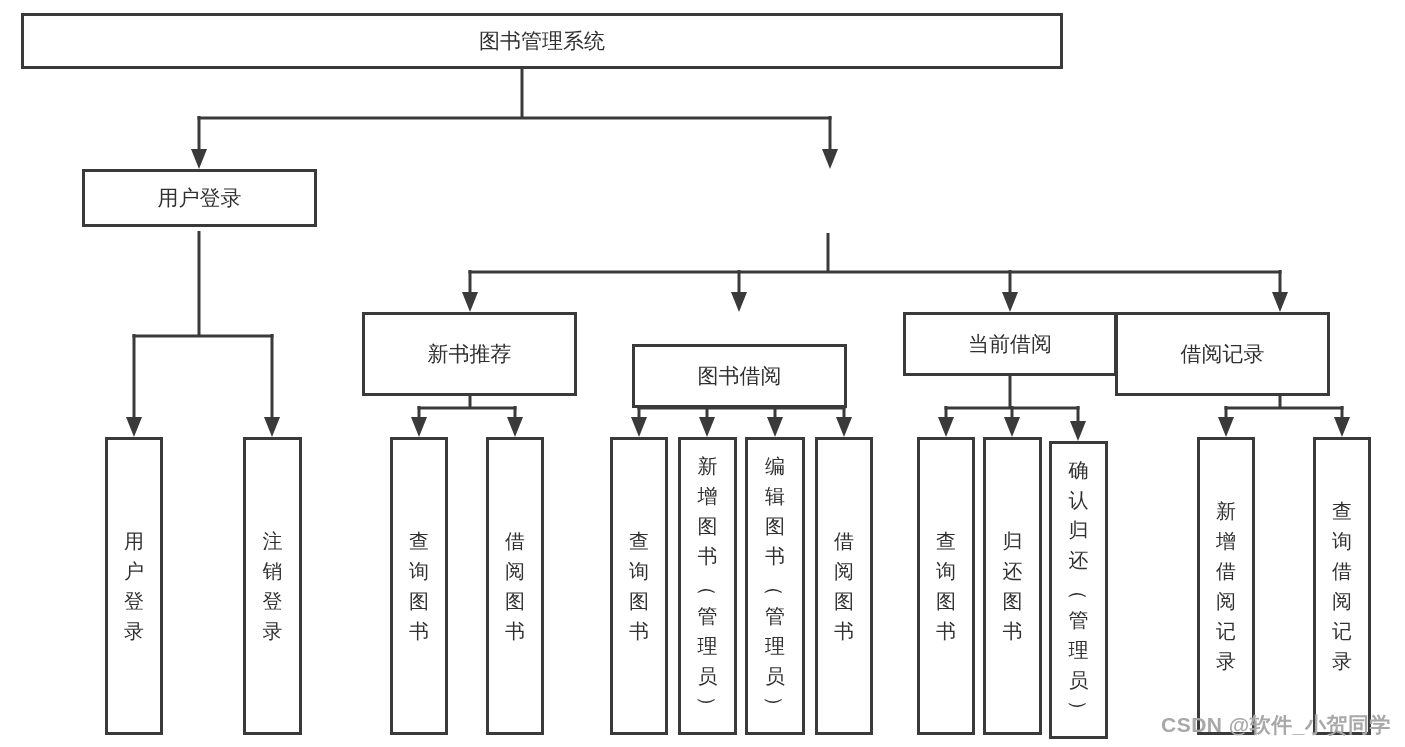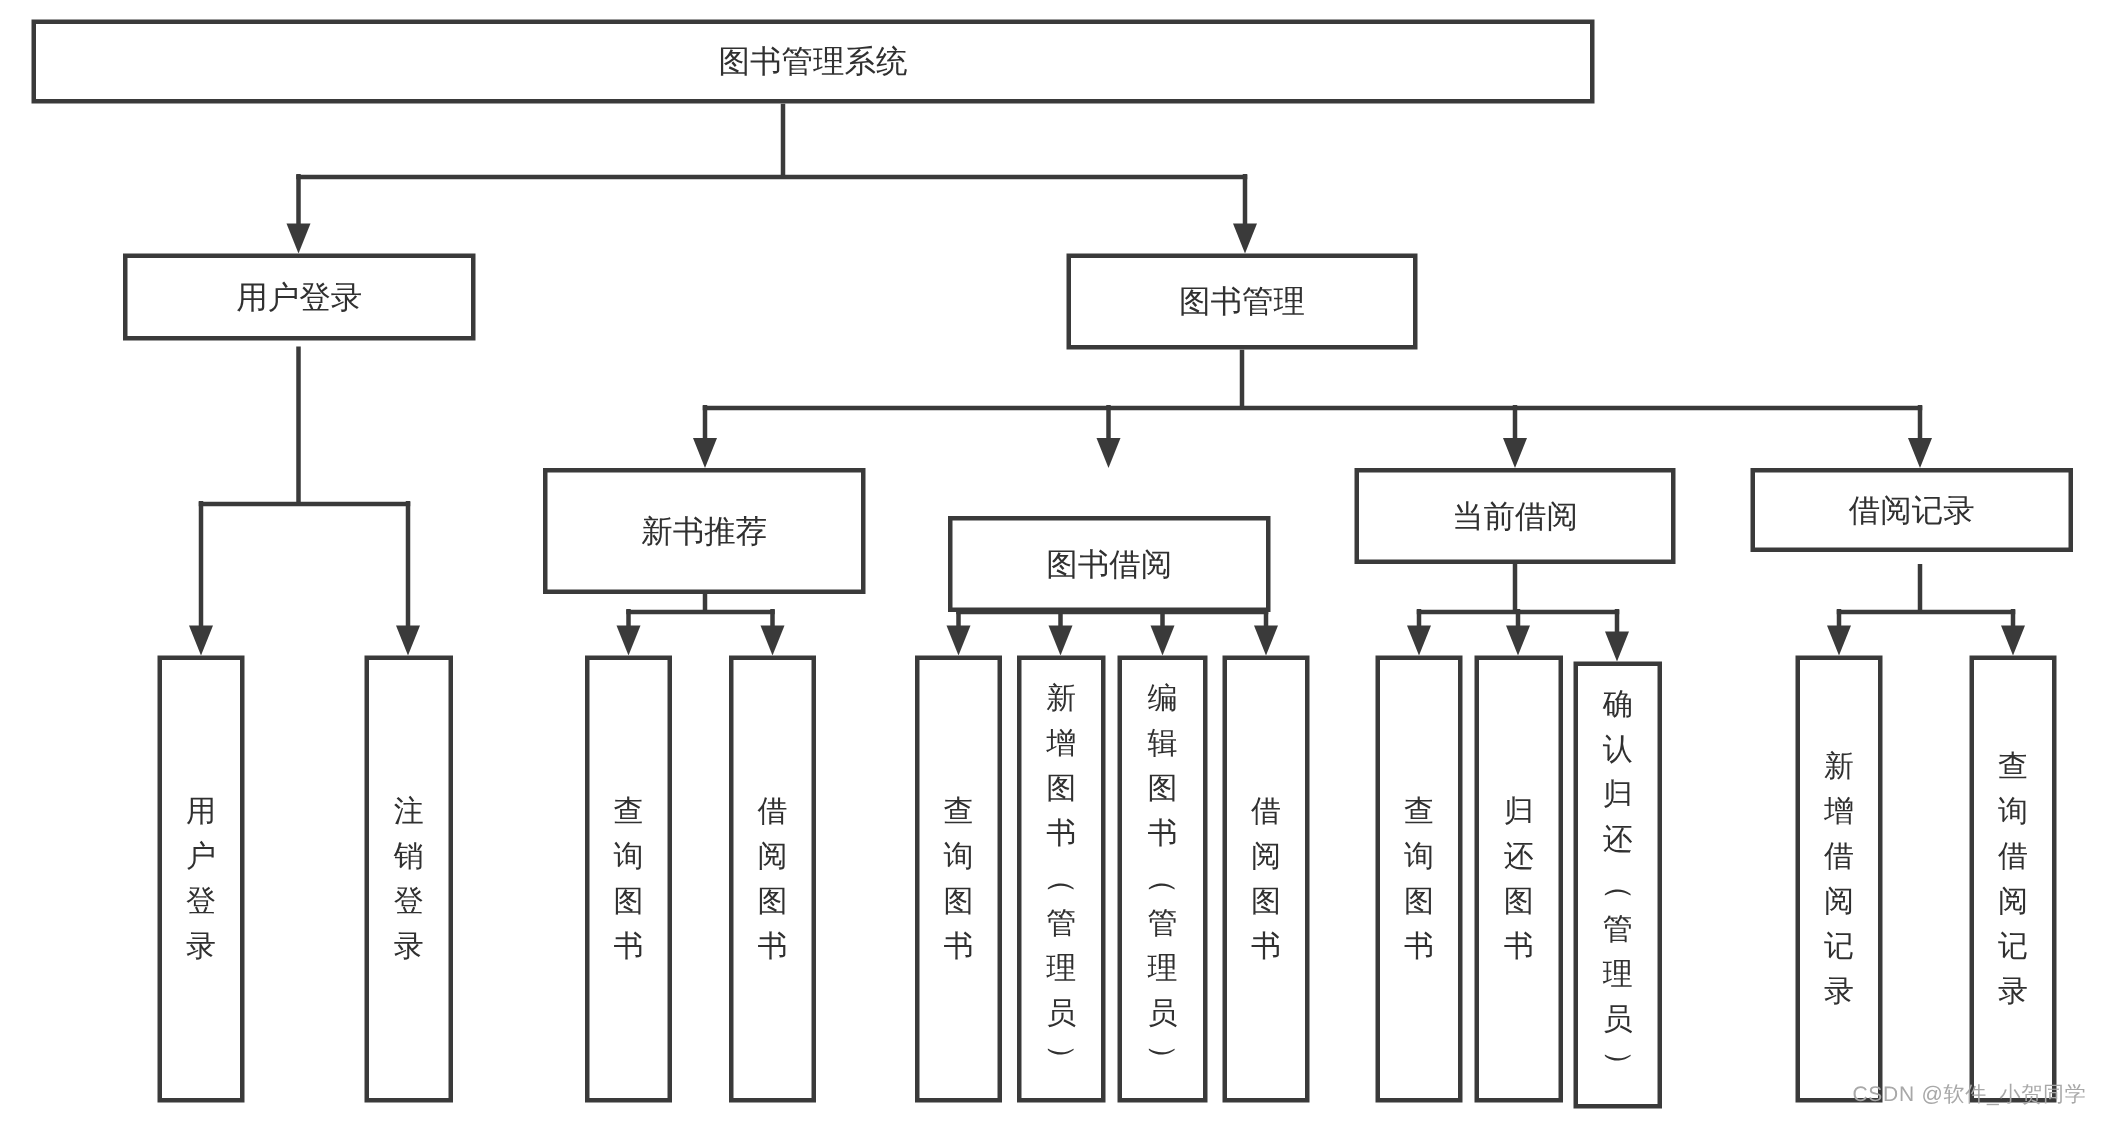--- a/index.html
+++ b/index.html
@@ -16,22 +16,22 @@
   }
   .hbox .hlabel{font-size:21px;white-space:nowrap;}
   .vbox{padding:0;}
   .vlabel{
     display:flex;flex-direction:column;align-items:center;justify-content:center;
     width:100%;height:100%;
   }
   .vchar{display:block;font-size:20px;line-height:30px;height:30px;text-align:center;}
   .vchar-rot{transform:rotate(90deg);}
   .watermark{
-    position:absolute;right:14px;bottom:8px;font-size:14px;color:#a8a8a8;
-    z-index:6;white-space:nowrap;letter-spacing:0.5px;
+    position:absolute;right:14px;bottom:8px;font-size:21px;color:#a8a8a8;
+    z-index:6;white-space:nowrap;letter-spacing:0.5px;font-weight:bold;
   }
 </style>
 </head>
 <body>
 
 <div class="stage">
 
   <svg class="connectors" viewBox="0 0 1405 747" xmlns="http://www.w3.org/2000/svg">
 
     <line x1="522" y1="69" x2="522" y2="118"></line>
@@ -94,34 +94,31 @@
     <polygon points="1334,417 1350,417 1342,437"></polygon>
   </svg>
 
   <div class="node hbox" style="left:21px;top:13px;width:1042px;height:56px;">
     <span class="hlabel">图书管理系统</span>
   </div>
 
   <div class="node hbox" style="left:82px;top:169px;width:235px;height:58px;">
     <span class="hlabel">用户登录</span>
   </div>
-  <div class="node hbox" style="left:711px;top:169px;width:234px;height:64px;">
-    <span class="hlabel">图书管理</span>
-  </div>
 
   <div class="node hbox" style="left:362px;top:312px;width:215px;height:84px;font-family:Liberation Mono, monospace;">
     <span class="hlabel">新书推荐</span>
   </div>
   <div class="node hbox" style="left:632px;top:312px;width:215px;height:64px;margin-top:32px;">
     <span class="hlabel">图书借阅</span>
   </div>
   <div class="node hbox" style="left:903px;top:312px;width:214px;height:64px;">
     <span class="hlabel">当前借阅</span>
   </div>
-  <div class="node hbox" style="left:1167px;top:312px;width:215px;height:56px;">
+  <div class="node hbox" style="left:1115px;top:312px;width:215px;height:84px;">
     <span class="hlabel">借阅记录</span>
   </div>
 
   <div class="node vbox" style="left:105px;top:437px;width:58px;height:298px;">
     <div class="vlabel">
         <span class="vchar">用</span>
         <span class="vchar">户</span>
         <span class="vchar">登</span>
         <span class="vchar">录</span>
       </div>

